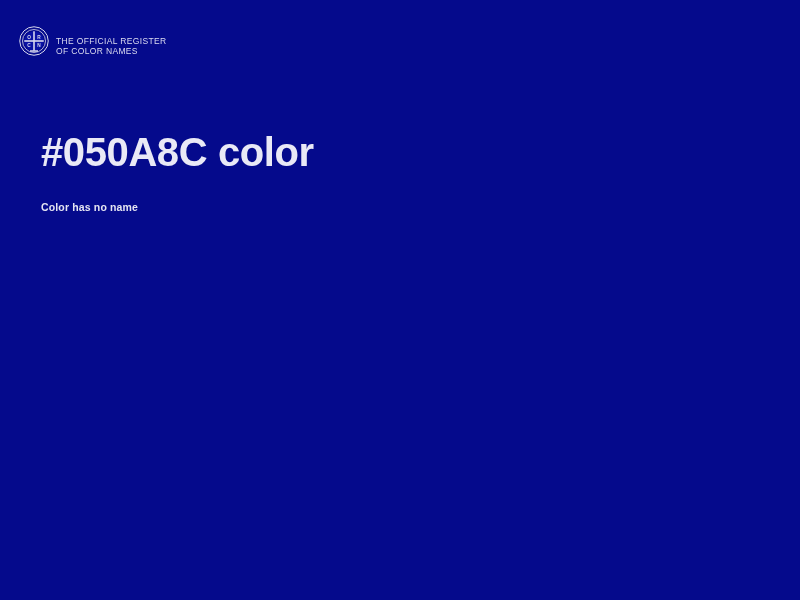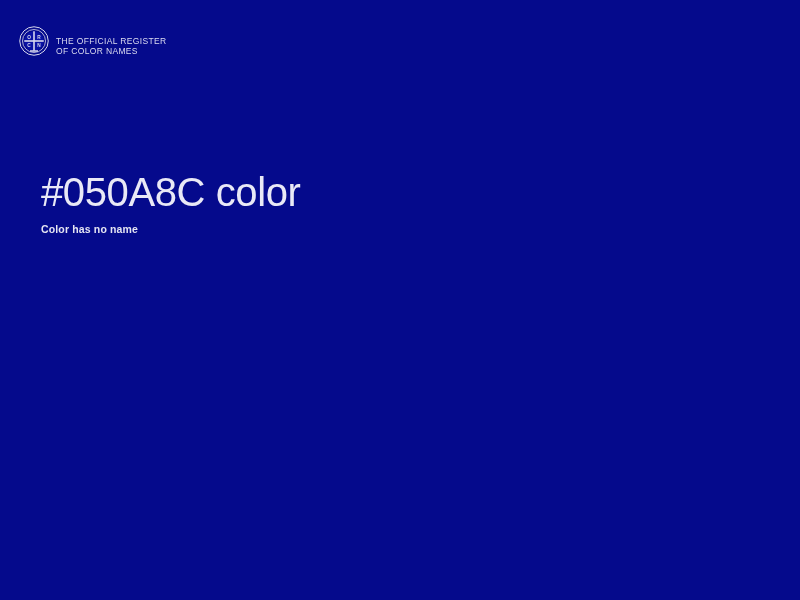--- a/index.html
+++ b/index.html
@@ -53,30 +53,29 @@
   
   .content {
     position: absolute;
     top: 130px;
     left: 41px;
     right: 40px;
   }
 
   .color-title {
     font-size: 40px;
-    font-weight: 400;
+    font-weight: 700;
     color: #e9e9f6;
     letter-spacing: -0.4px;
     line-height: 1.12;
     white-space: nowrap;
-    margin-top: 40px;
   }
 
   .color-subtitle {
-    margin-top: 8px;
+    margin-top: 26px;
     font-size: 10.5px;
     font-weight: 700;
     color: #e4e4f2;
     letter-spacing: 0.15px;
     line-height: 1.3;
   }
 </style>
 </head>
 <body>
 

